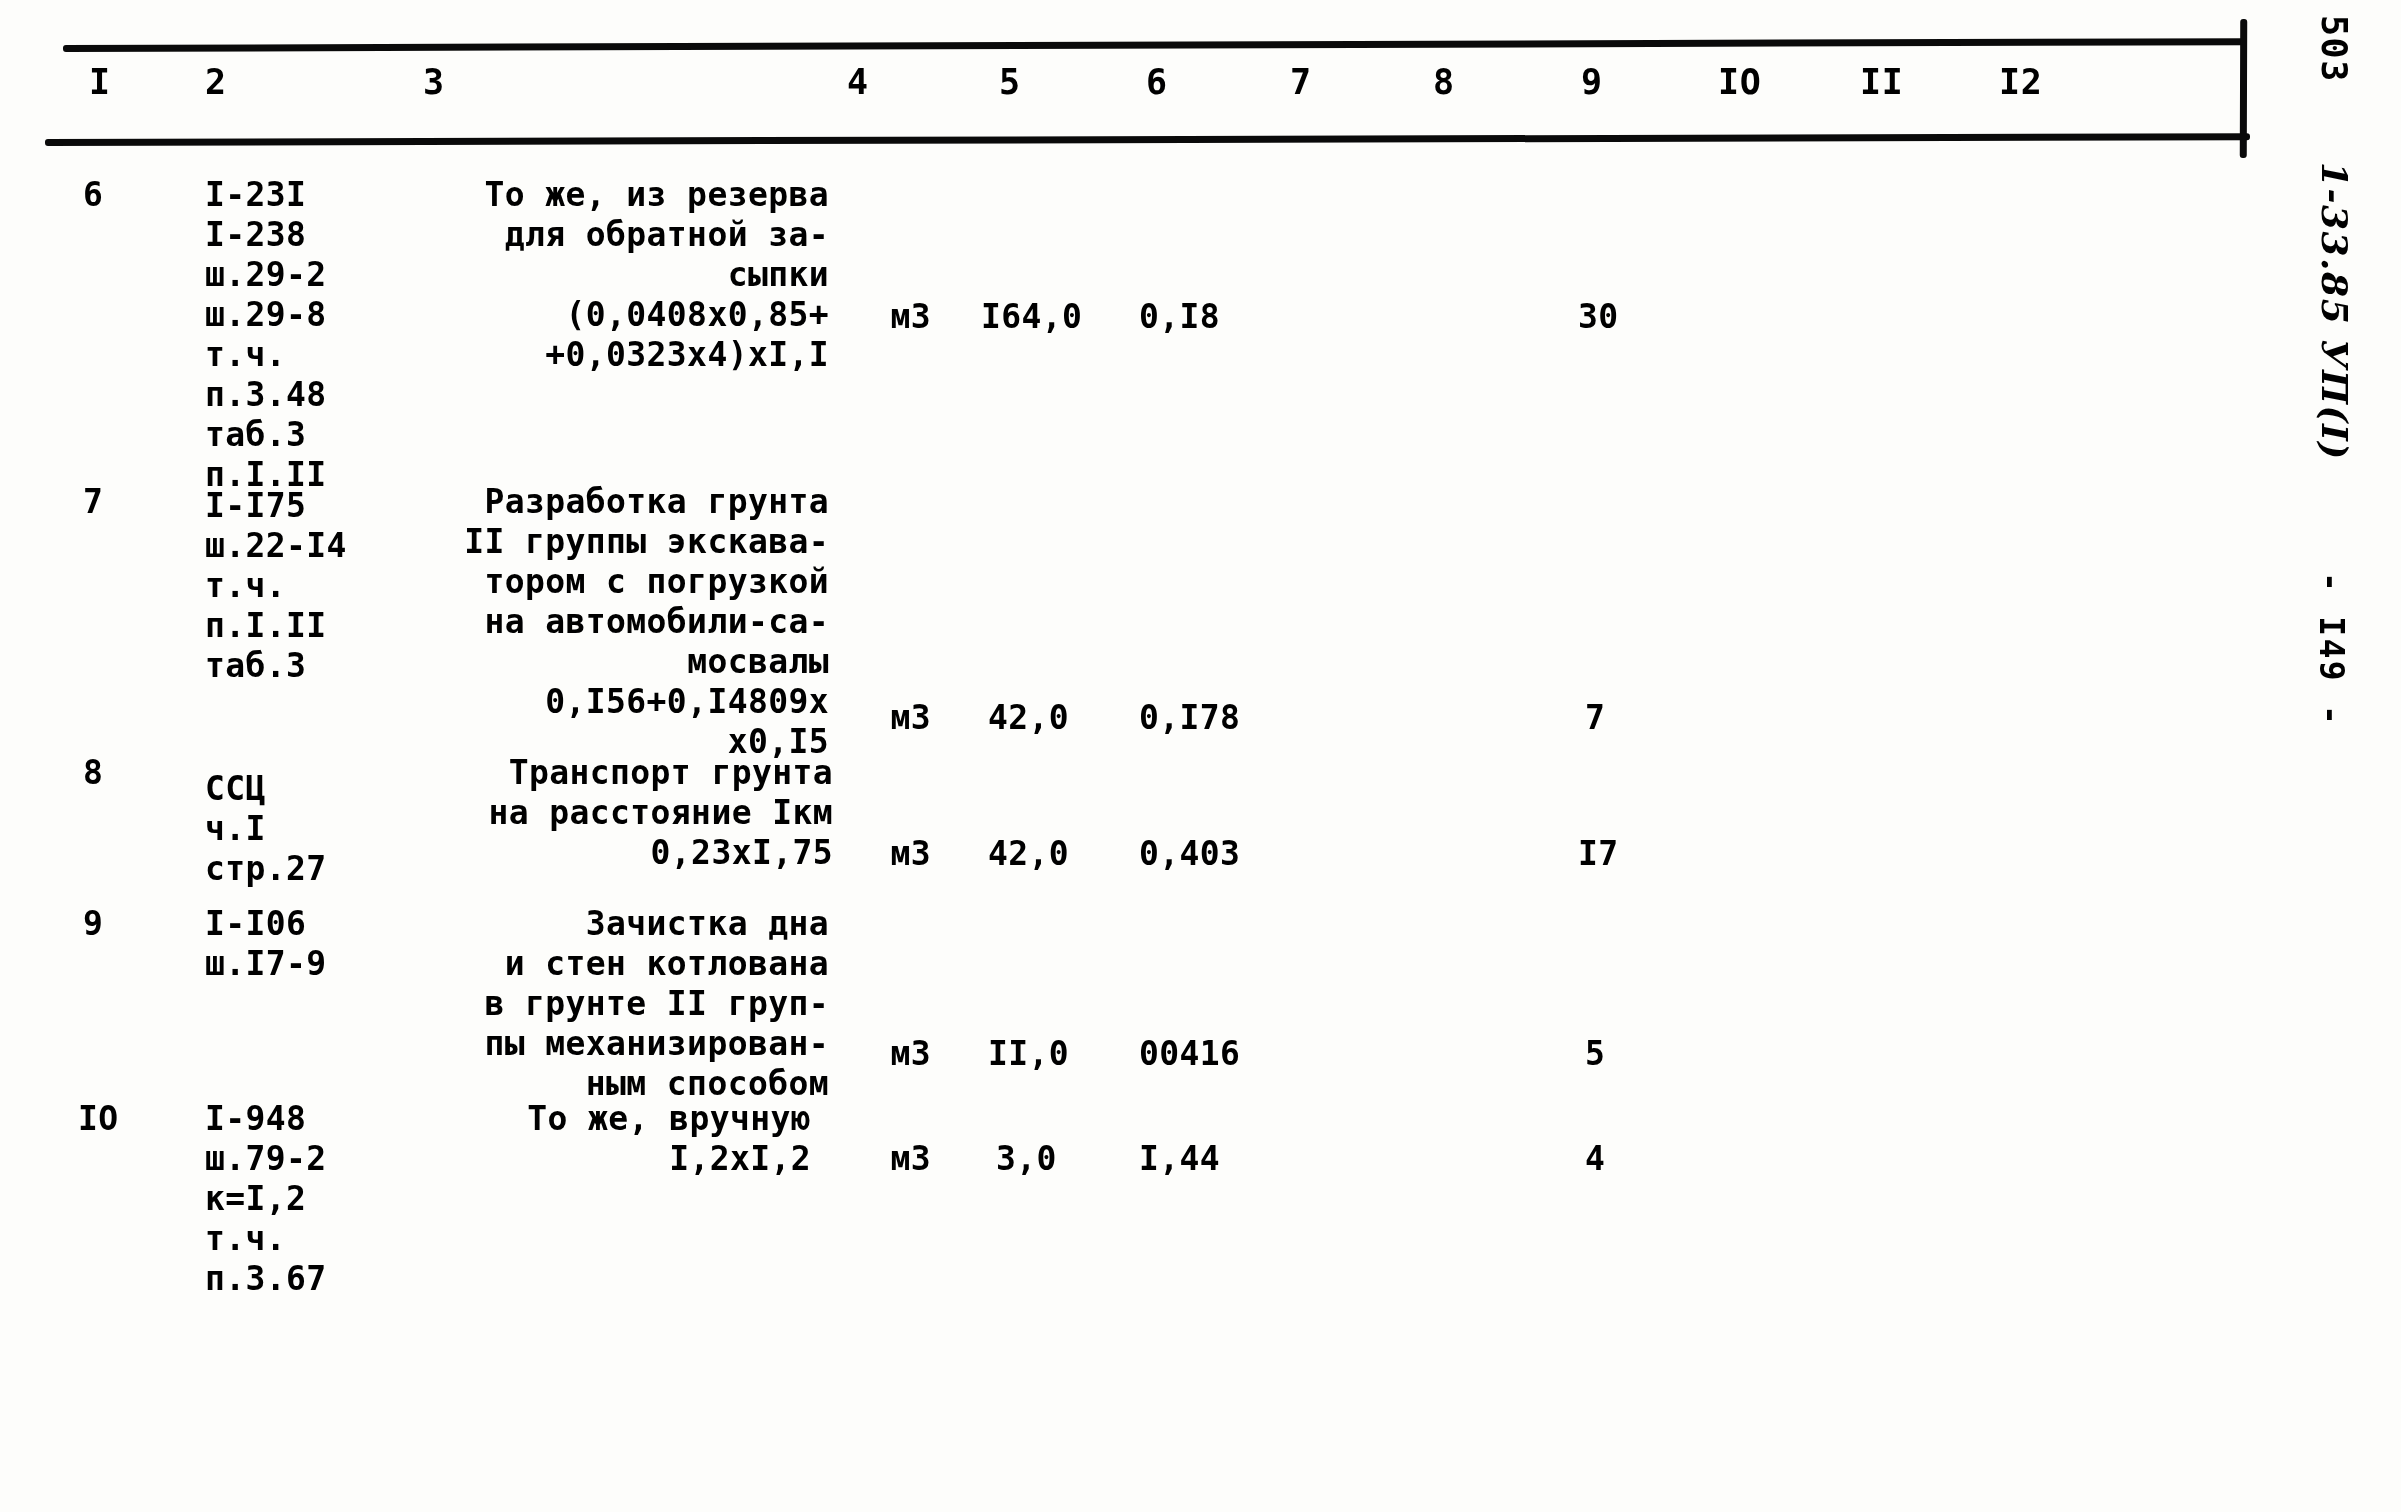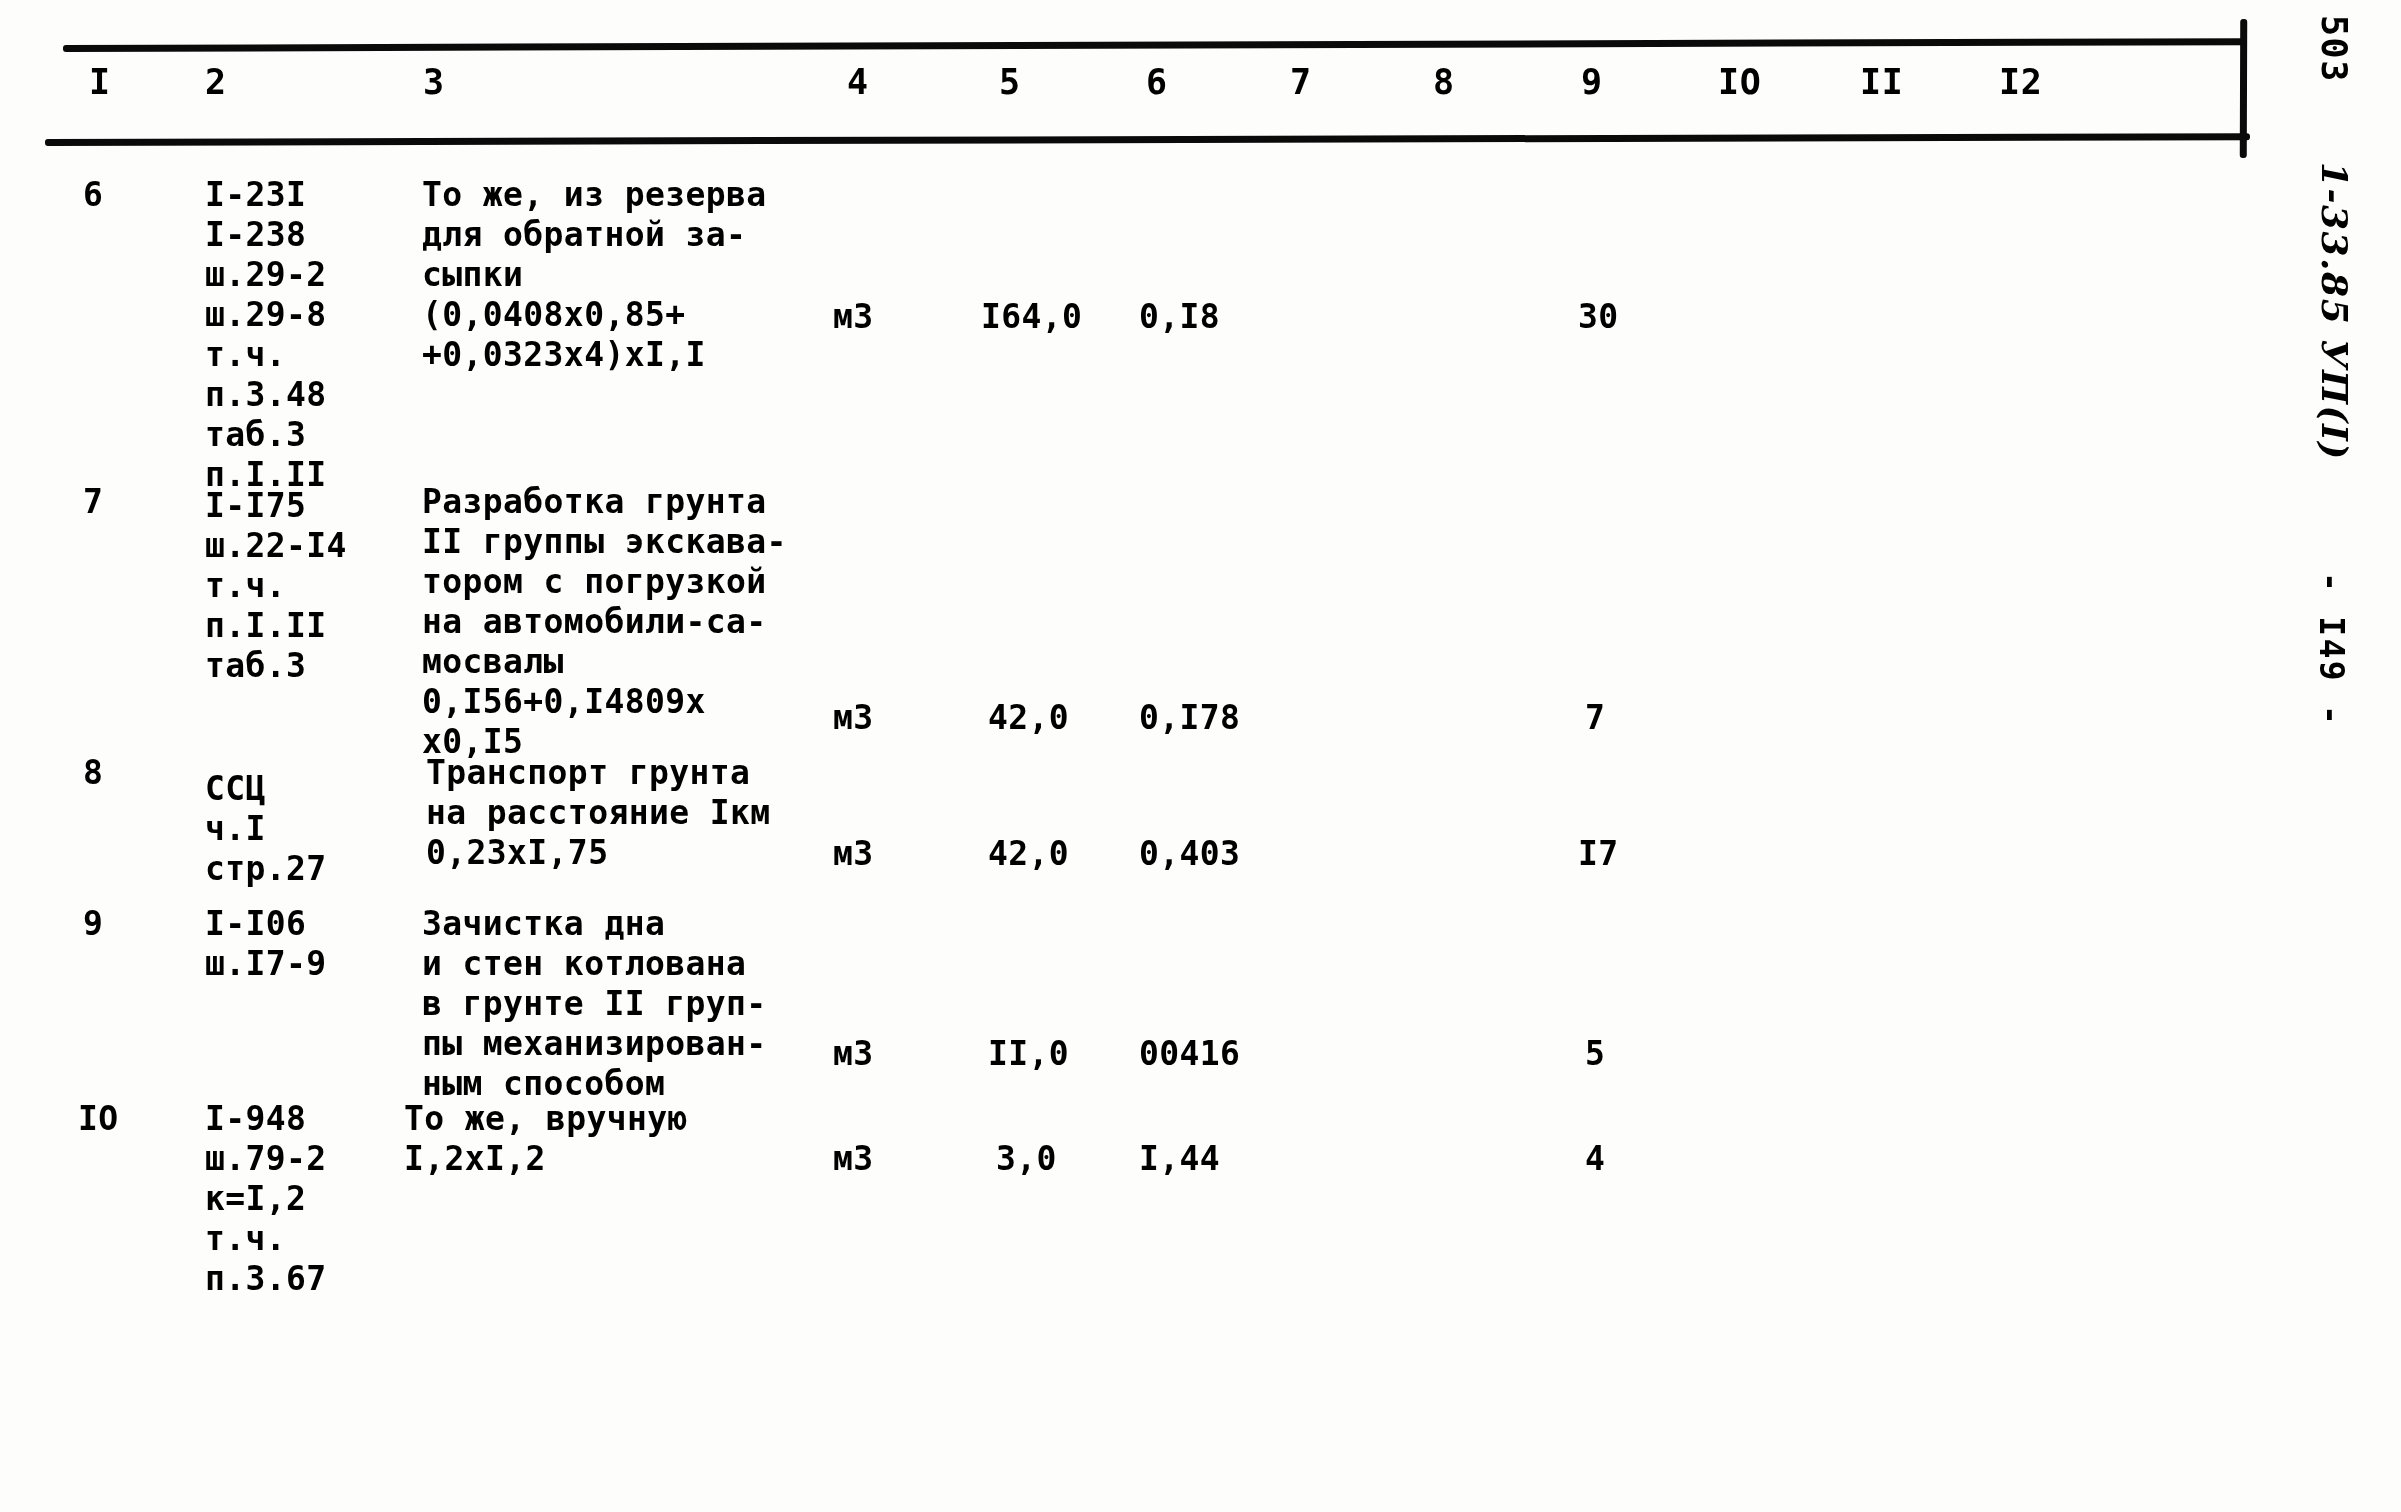--- a/index.html
+++ b/index.html
@@ -86,22 +86,22 @@
   .cell {
     position: absolute;
     white-space: pre;
     font-size: 33px;
     font-weight: bold;
     line-height: 40px;
     letter-spacing: 0.4px;
   }
   .cell.num-pos   { width: 68px;  text-align: left; }
   .cell.codes     { width: 188px; text-align: left; }
-  .cell.descr     { width: 407px; text-align: left; }
-  .cell.unit      { width: 98px; text-align: left; }
+  .cell.descr     { width: 407px; text-align: right; }
+  .cell.unit      { width: 98px; text-align: right; }
   .cell.qty       { width: 151px; text-align: left; }
   .cell.price     { width: 166px; text-align: left; }
   .cell.c9        { width: 136px; text-align: left; }
 
   
   .margin-box {
     position: absolute;
     left: 2267px;
     top: 0;
     width: 128px;

